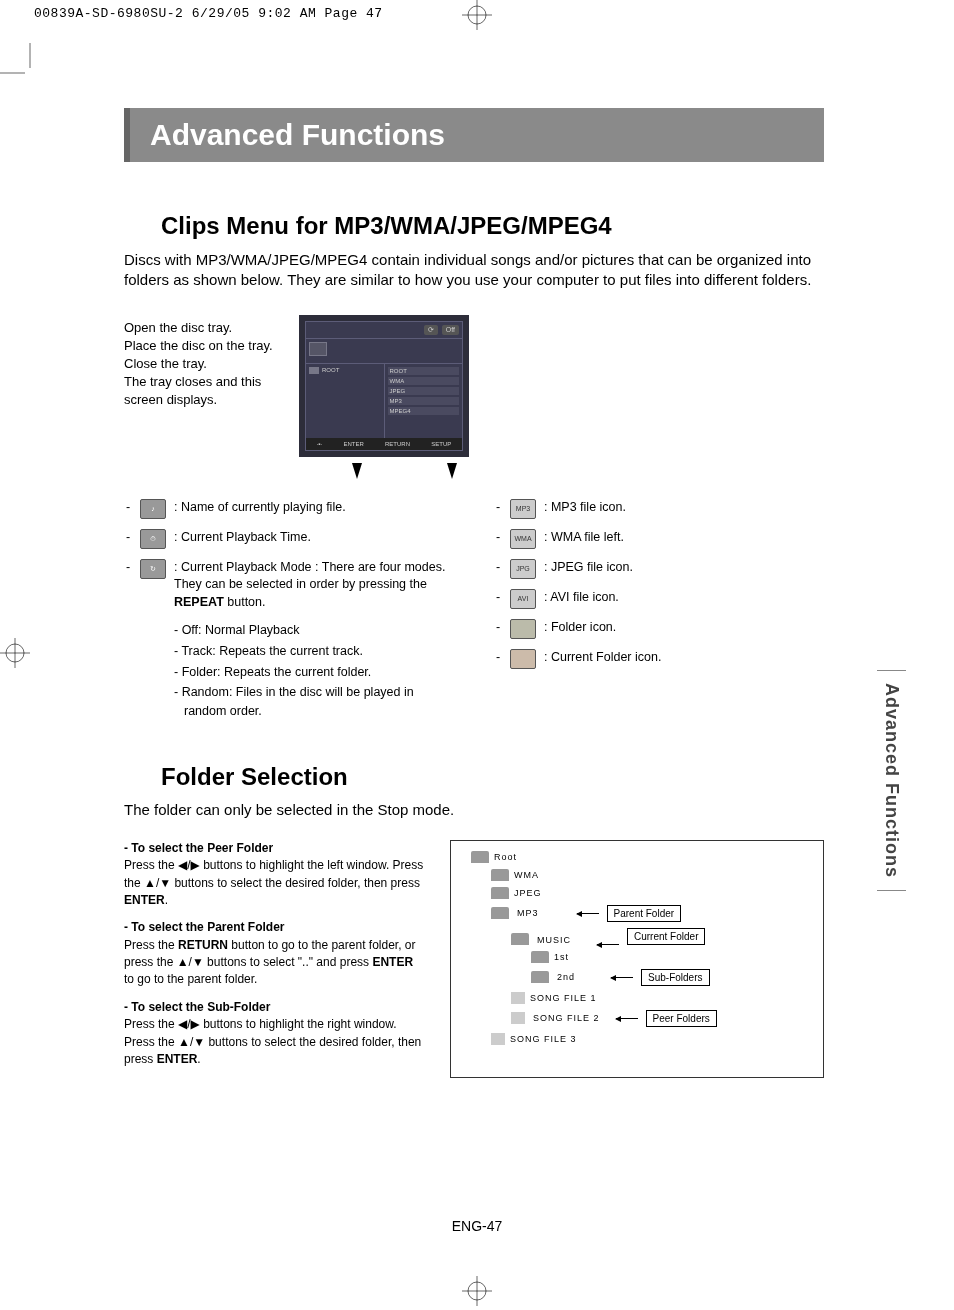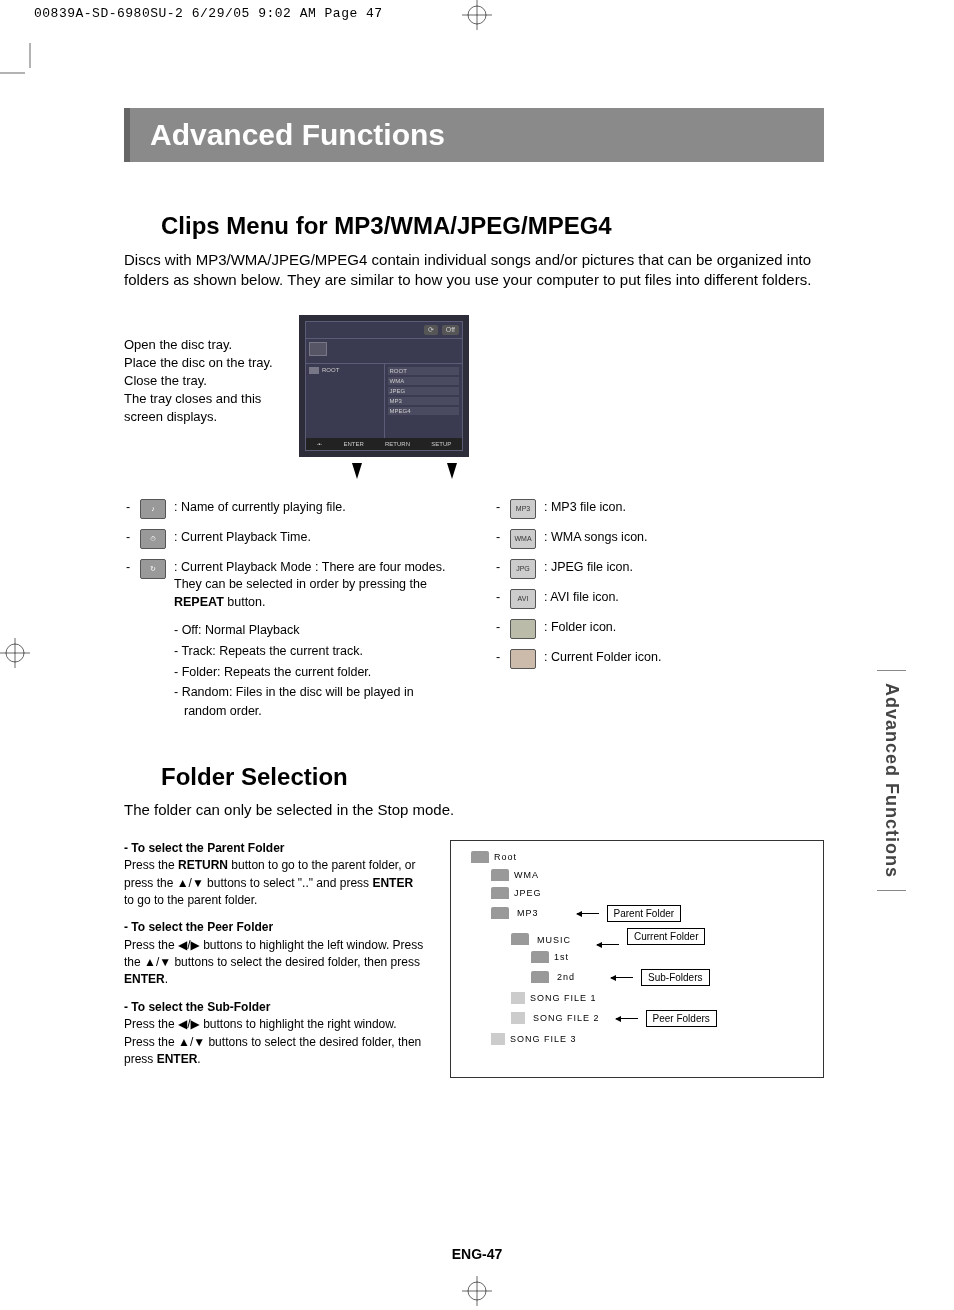--- a/index.html
+++ b/index.html
@@ -55,21 +55,20 @@
     display: flex;
     gap: 20px;
     align-items: flex-start;
     margin-bottom: 10px;
   }
   .step-text {
     width: 155px;
     font-size: 13px;
     line-height: 1.4;
     padding-top: 4px;
-    margin-top: 17px;
   }
   .tv-box {
     width: 170px;
     padding: 6px;
     background: #2d2d3a;
   }
   .tv-inner {
     background: #3a3a50;
     border: 1px solid #5c5c78;
   }
@@ -116,23 +115,22 @@
   .side-tab {
     position:absolute; right:48px; top:670px;
     writing-mode: vertical-rl;
     font-weight:bold; font-size:18px; color:#444;
     letter-spacing:1px;
     padding:12px 4px;
     border-top:1px solid #888;
     border-bottom:1px solid #888;
   }
   .page-num {
-    position:absolute; bottom:48px; left:50%; transform:translateX(-50%);
+    position:absolute; bottom:76px; left:50%; transform:translateX(-50%);
     font-size:14px;
-    font-weight:bold;
   }
   b.repeat, b { font-weight:bold;}
 </style>
 </head>
 <body>
 
 <div class="print-header">00839A-SD-6980SU-2  6/29/05  9:02 AM  Page 47</div>
 
 <div class="crop-top-center">
   <svg width="30" height="30">
@@ -242,21 +240,21 @@
     </div>
     <div class="legend-col">
       <div class="legend-item">
           <span class="dash">-</span>
           <span class="icon-box light">MP3</span>
           <span class="legend-text">: MP3 file icon.</span>
         </div>
       <div class="legend-item">
           <span class="dash">-</span>
           <span class="icon-box light">WMA</span>
-          <span class="legend-text">: WMA songs icon.</span>
+          <span class="legend-text">: WMA file left.</span>
         </div>
       <div class="legend-item">
           <span class="dash">-</span>
           <span class="icon-box light">JPG</span>
           <span class="legend-text">: JPEG file icon.</span>
         </div>
       <div class="legend-item">
           <span class="dash">-</span>
           <span class="icon-box light">AVI</span>
           <span class="legend-text">: AVI file icon.</span>
@@ -272,29 +270,29 @@
           <span class="legend-text">: Current Folder icon.</span>
         </div>
     </div>
   </div>
 
   <h2 class="section" style="margin-top:40px;">Folder Selection</h2>
   <p class="folder-intro">The folder can only be selected in the Stop mode.</p>
 
   <div class="folder-cols">
     <div class="folder-instructions">
+      <p>
+        <span class="fi-title">-  To select the Peer Folder</span><br>
+        <span>Press the ◀/▶ buttons to highlight the left window. Press the ▲/▼ buttons to select the desired folder, then press </span><b>ENTER</b><span>.</span>
+      </p>
       <p>
         <span class="fi-title">-  To select the Parent Folder</span><br>
         <span>Press the </span><b>RETURN</b><span> button to go to the parent folder, or press the ▲/▼ buttons to select ".." and press </span><b>ENTER</b><span> to go to the parent folder.</span>
       </p>
       <p>
-        <span class="fi-title">-  To select the Peer Folder</span><br>
-        <span>Press the ◀/▶ buttons to highlight the left window. Press the ▲/▼ buttons to select the desired folder, then press </span><b>ENTER</b><span>.</span>
-      </p>
-      <p>
         <span class="fi-title">-  To select the Sub-Folder</span><br>
         <span>Press the ◀/▶ buttons to highlight the right window. Press the ▲/▼ buttons to select the desired folder, then press </span><b>ENTER</b><span>.</span>
       </p>
     </div>
 
     <div class="folder-diagram">
       <div class="tree-node">
           <span class="tree-folder-ico"></span>
           <span class="tree-label">Root</span>
         </div>

